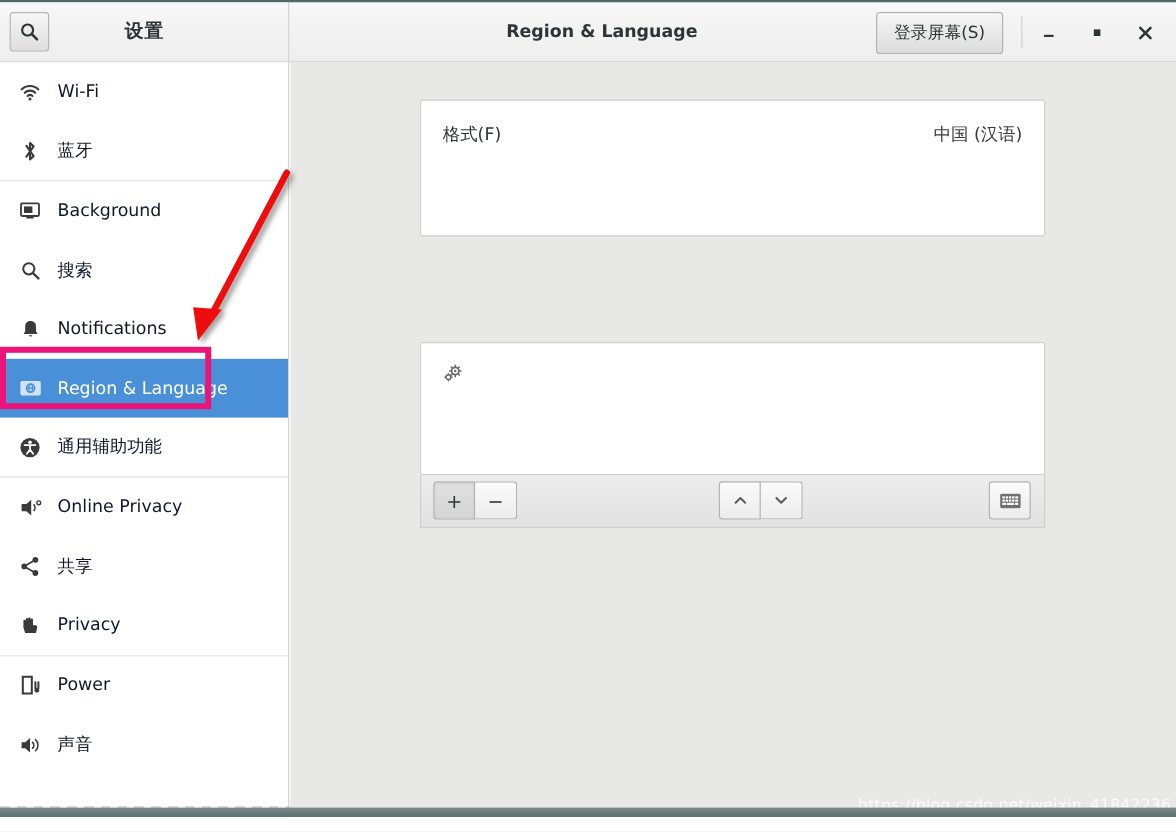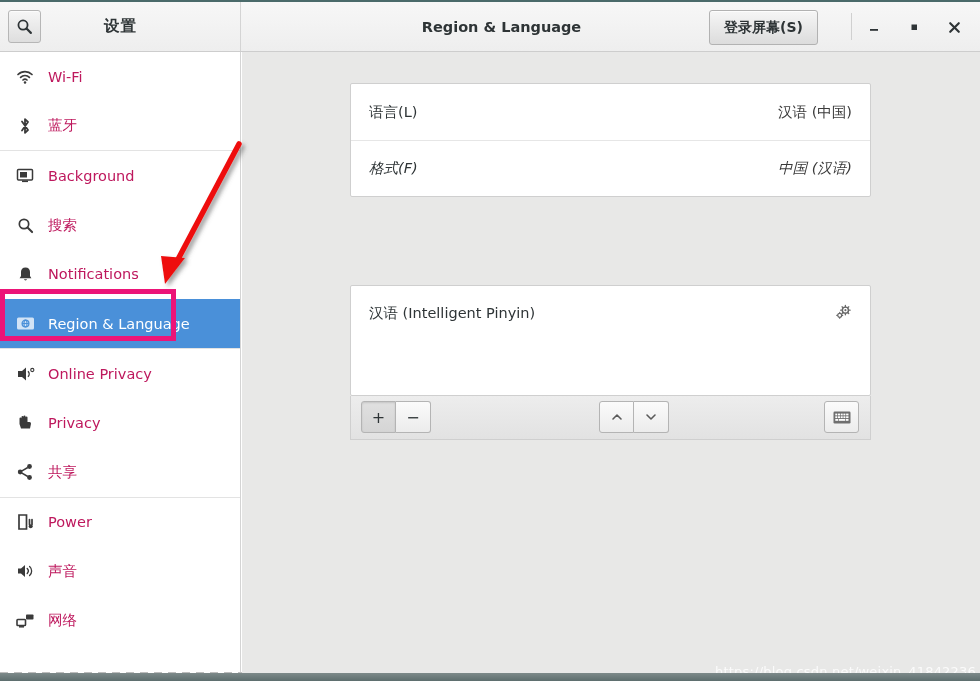--- a/index.html
+++ b/index.html
@@ -80,34 +80,33 @@
     right: 0;
     text-align: center;
     font-size: 14.5px;
     font-weight: bold;
     color: #2e3436;
     
     transform: translateX(-109px);
   }
   .login-screen-btn {
     position: absolute;
-    left: 468px;
+    left: 489px;
     top: 8px;
     height: 33px;
     padding: 0 14px;
     display: flex;
     align-items: center;
     border: 1px solid #b2b2b2;
     border-radius: 3px;
     background: linear-gradient(to bottom, #f6f6f6 0%, #dcdcdc 100%);
     font-size: 14px;
     color: #2e3436;
     box-shadow: 0 1px 0 rgba(255,255,255,0.8) inset;
     white-space: nowrap;
-    font-weight: bold;
   }
   .wc-sep {
     position: absolute;
     left: 610px;
     top: 11px;
     width: 1px;
     height: 27px;
     background: #d0d0d0;
   }
   .win-controls {
@@ -139,21 +138,21 @@
     background: #ffffff;
     overflow: hidden;
   }
   .side-item {
     position: relative;
     height: 49.2px;
     display: flex;
     align-items: center;
     padding-left: 12px;
     box-sizing: border-box;
-    color: #be185d;
+    color: #0f172a;
     font-size: 14.5px;
   }
   .side-item .s-icon {
     width: 26px;
     min-width: 26px;
     display: flex;
     align-items: center;
     justify-content: center;
     margin-right: 10px;
     color: #3a3a3a;
@@ -447,56 +446,66 @@
         <svg width="19" height="15" viewBox="0 0 19 15">
           <rect x="1" y="1.5" width="17" height="12" rx="1.5" fill="#ffffff" opacity="0.75"></rect>
           <circle cx="9.5" cy="7.5" r="3.4" fill="none" stroke="#4a90d9" stroke-width="1.3"></circle>
           <ellipse cx="9.5" cy="7.5" rx="1.5" ry="3.4" fill="none" stroke="#4a90d9" stroke-width="1.1"></ellipse>
           <line x1="6.1" y1="7.5" x2="12.9" y2="7.5" stroke="#4a90d9" stroke-width="1.1"></line>
         </svg>
       </span>
       <span>Region &amp; Language</span>
     </div>
 
+    <div class="side-item">
+      <span class="s-icon">
+        <svg width="18" height="18" viewBox="0 0 18 18">
+          <circle cx="9" cy="9" r="8" fill="#3a3a3a"></circle>
+          <circle cx="9" cy="4.6" r="1.5" fill="#ffffff"></circle>
+          <path d="M4.5 7 L13.5 7 M9 7 L9 10.5 M9 10.5 L6.4 14.2 M9 10.5 L11.6 14.2" stroke="#ffffff" stroke-width="1.5" stroke-linecap="round" fill="none"></path>
+        </svg>
+      </span>
+      <span>通用辅助功能</span>
+    </div>
 
     <div class="side-sep"></div>
 
     <div class="side-item">
       <span class="s-icon">
         <svg width="19" height="16" viewBox="0 0 19 16">
           <path d="M2 5 L2 11 L6 11 L10 14.5 L10 1.5 L6 5 Z" fill="#3a3a3a"></path>
           <path d="M12 5.2 A4 4 0 0 1 12 10.8" fill="none" stroke="#3a3a3a" stroke-width="1.4"></path>
           <circle cx="16.3" cy="4" r="1.6" fill="none" stroke="#3a3a3a" stroke-width="1.1"></circle>
         </svg>
       </span>
       <span>Online Privacy</span>
-    </div>
-
-    <div class="side-item">
-      <span class="s-icon">
-        <svg width="17" height="17" viewBox="0 0 17 17">
-          <path d="M2.5 7 L2.5 4.5 A1 1 0 0 1 4.5 4.5 L4.5 6.5 L4.5 3 A1 1 0 0 1 6.5 3 L6.5 6.5 L6.5 2.6 A1 1 0 0 1 8.5 2.6 L8.5 6.5 L8.5 3.4 A1 1 0 0 1 10.5 3.4 L10.5 8 L12.5 8 A1.6 1.6 0 0 1 14 9.8 L13 14.5 L4 14.5 L2.5 10 Z" fill="#3a3a3a"></path>
-        </svg>
-      </span>
-      <span>Privacy</span>
     </div>
 
     <div class="side-item">
       <span class="s-icon">
         <svg width="18" height="18" viewBox="0 0 18 18">
           <circle cx="13.5" cy="3.5" r="2.4" fill="#3a3a3a"></circle>
           <circle cx="4.2" cy="9" r="2.4" fill="#3a3a3a"></circle>
           <circle cx="13.5" cy="14.5" r="2.4" fill="#3a3a3a"></circle>
           <line x1="6" y1="7.9" x2="11.8" y2="4.5" stroke="#3a3a3a" stroke-width="1.5"></line>
           <line x1="6" y1="10.1" x2="11.8" y2="13.5" stroke="#3a3a3a" stroke-width="1.5"></line>
         </svg>
       </span>
       <span>共享</span>
     </div>
 
+    <div class="side-item">
+      <span class="s-icon">
+        <svg width="17" height="17" viewBox="0 0 17 17">
+          <path d="M2.5 7 L2.5 4.5 A1 1 0 0 1 4.5 4.5 L4.5 6.5 L4.5 3 A1 1 0 0 1 6.5 3 L6.5 6.5 L6.5 2.6 A1 1 0 0 1 8.5 2.6 L8.5 6.5 L8.5 3.4 A1 1 0 0 1 10.5 3.4 L10.5 8 L12.5 8 A1.6 1.6 0 0 1 14 9.8 L13 14.5 L4 14.5 L2.5 10 Z" fill="#3a3a3a"></path>
+        </svg>
+      </span>
+      <span>Privacy</span>
+    </div>
+
     <div class="side-sep"></div>
 
     <div class="side-item">
       <span class="s-icon">
         <svg width="17" height="18" viewBox="0 0 17 18">
           <path d="M2 2 L9.5 2 L9.5 16 L2 16 Z" fill="none" stroke="#3a3a3a" stroke-width="1.7"></path>
           <path d="M12.5 6.5 L12.5 11.5 M15 6.5 L15 11.5" stroke="#3a3a3a" stroke-width="1.7" stroke-linecap="round"></path>
           <circle cx="13.7" cy="13.2" r="2" fill="#3a3a3a"></circle>
         </svg>
       </span>
@@ -507,50 +516,35 @@
       <span class="s-icon">
         <svg width="19" height="16" viewBox="0 0 19 16">
           <path d="M2 5.5 L2 10.5 L5 10.5 L9 14 L9 2 L5 5.5 Z" fill="#3a3a3a"></path>
           <path d="M11.2 5.6 A3.4 3.4 0 0 1 11.2 10.4" fill="none" stroke="#3a3a3a" stroke-width="1.4" stroke-linecap="round"></path>
           <path d="M13.6 3.4 A6.2 6.2 0 0 1 13.6 12.6" fill="none" stroke="#3a3a3a" stroke-width="1.3" stroke-linecap="round"></path>
         </svg>
       </span>
       <span>声音</span>
     </div>
 
-    <div class="side-item">
-      <span class="s-icon">
-        <svg width="19" height="16" viewBox="0 0 19 16">
-          <rect x="1" y="6.5" width="8.5" height="6" rx="0.8" fill="none" stroke="#3a3a3a" stroke-width="1.6"></rect>
-          <rect x="10" y="1.5" width="7.5" height="5" rx="0.8" fill="#3a3a3a"></rect>
-          <line x1="3" y1="13.8" x2="8" y2="13.8" stroke="#3a3a3a" stroke-width="1.5"></line>
-        </svg>
-      </span>
-      <span>网络</span>
-    </div>
 
   </div>
 
   <div class="content">
 
     <div class="card lang-card">
-      <div class="lang-row">
-        <span>语言(L)</span>
-        <span class="lang-value">汉语 (中国)</span>
-      </div>
       <div class="lang-row">
         <span>格式(F)</span>
         <span class="lang-value">中国 (汉语)</span>
       </div>
     </div>
 
 
     <div class="card source-card">
       <div class="source-row">
-        <span>汉语 (Intelligent Pinyin)</span>
         <span>
           <svg width="17" height="17" viewBox="0 0 18 18">
             <circle cx="11" cy="6.5" r="3.2" fill="none" stroke="#6a6a6a" stroke-width="1.5"></circle>
             <circle cx="11" cy="6.5" r="1.1" fill="#6a6a6a"></circle>
             <path d="M11 1.5 L11 3 M11 10 L11 11.5 M6 6.5 L7.5 6.5 M14.5 6.5 L16 6.5 M7.5 3 L8.5 4 M13.5 9 L14.5 10 M14.5 3 L13.5 4 M8.5 9 L7.5 10" stroke="#6a6a6a" stroke-width="1.4" stroke-linecap="round"></path>
             <circle cx="5" cy="12" r="2.1" fill="none" stroke="#6a6a6a" stroke-width="1.3"></circle>
             <path d="M5 8.8 L5 9.6 M5 14.4 L5 15.2 M1.8 12 L2.6 12 M7.4 12 L8.2 12" stroke="#6a6a6a" stroke-width="1.2" stroke-linecap="round"></path>
           </svg>
         </span>
       </div>

